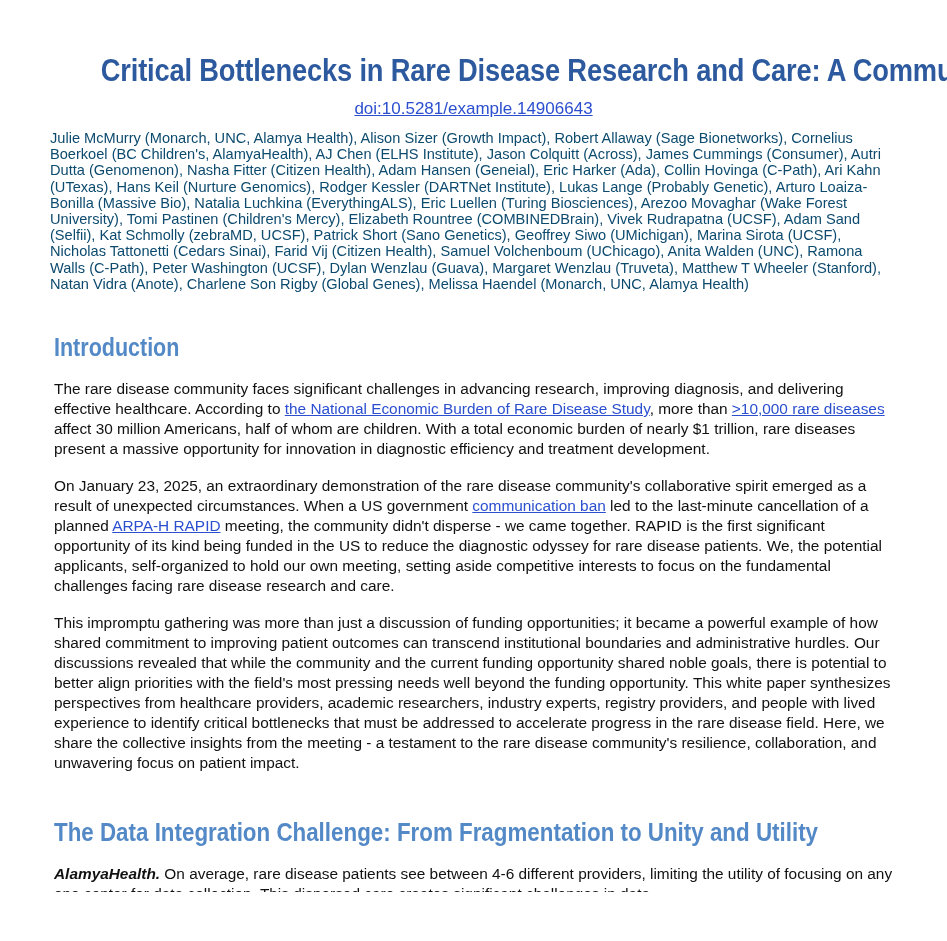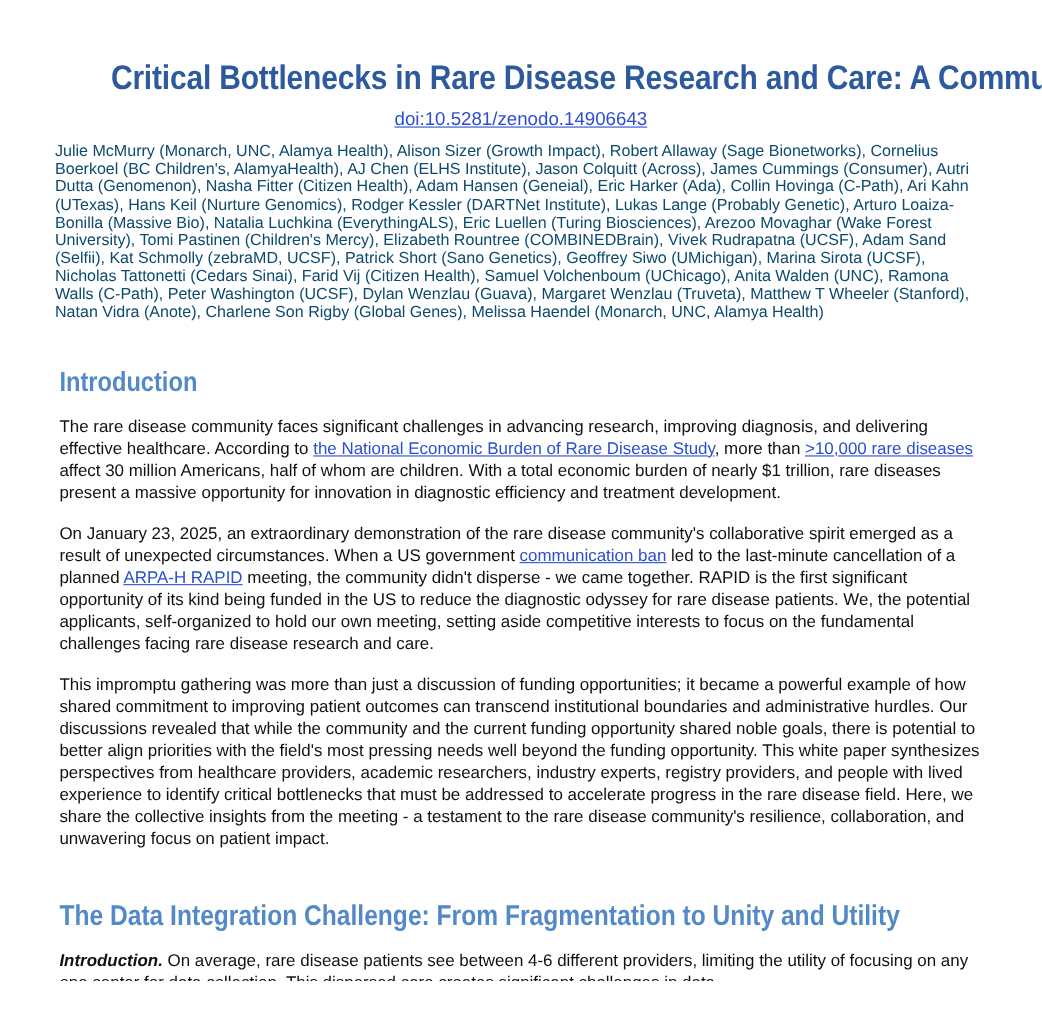--- a/index.html
+++ b/index.html
@@ -90,36 +90,36 @@
   }
 </style>
 </head>
 <body>
 
 <div class="page">
 
   <h1 class="doc-title">Critical Bottlenecks in Rare Disease Research and Care: A Community Perspective</h1>
 
   <div class="doi-line">
-    <a class="doi-link">doi:10.5281/zenodo.14906643</a>
+    <a class="doi-link">doi:10.5281/example.14906643</a>
   </div>
 
   <p class="authors">Julie McMurry (Monarch, UNC, Alamya Health), Alison Sizer (Growth Impact), Robert Allaway (Sage Bionetworks), Cornelius Boerkoel (BC Children's, AlamyaHealth), AJ Chen (ELHS Institute), Jason Colquitt (Across), James Cummings (Consumer), Autri Dutta (Genomenon), Nasha Fitter (Citizen Health), Adam Hansen (Geneial), Eric Harker (Ada), Collin Hovinga (C-Path), Ari Kahn (UTexas), Hans Keil (Nurture Genomics), Rodger Kessler (DARTNet Institute), Lukas Lange (Probably Genetic), Arturo Loaiza-Bonilla (Massive Bio), Natalia Luchkina (EverythingALS), Eric Luellen (Turing Biosciences), Arezoo Movaghar (Wake Forest University), Tomi Pastinen (Children's Mercy), Elizabeth Rountree (COMBINEDBrain), Vivek Rudrapatna (UCSF), Adam Sand (Selfii), Kat Schmolly (zebraMD, UCSF), Patrick Short (Sano Genetics), Geoffrey Siwo (UMichigan), Marina Sirota (UCSF), Nicholas Tattonetti (Cedars Sinai), Farid Vij (Citizen Health), Samuel Volchenboum (UChicago), Anita Walden (UNC), Ramona Walls (C-Path), Peter Washington (UCSF), Dylan Wenzlau (Guava), Margaret Wenzlau (Truveta), Matthew T Wheeler (Stanford), Natan Vidra (Anote), Charlene Son Rigby (Global Genes), Melissa Haendel (Monarch, UNC, Alamya Health)</p>
 
   <h2 class="section-heading">Introduction</h2>
 
   <p class="body-par first">
     <span>The rare disease community faces significant challenges in advancing research, improving diagnosis, and delivering effective healthcare. According to </span><a class="link">the National Economic Burden of Rare Disease Study</a><span>, more than </span><a class="link">&gt;10,000 rare diseases</a><span> affect 30 million Americans, half of whom are children. With a total economic burden of nearly $1 trillion, rare diseases present a massive opportunity for innovation in diagnostic efficiency and treatment development.</span>
   </p>
 
   <p class="body-par">
     <span>On January 23, 2025, an extraordinary demonstration of the rare disease community's collaborative spirit emerged as a result of unexpected circumstances. When a US government </span><a class="link">communication ban</a><span> led to the last-minute cancellation of a planned </span><a class="link">ARPA-H RAPID</a><span> meeting, the community didn't disperse - we came together. RAPID is the first significant opportunity of its kind being funded in the US to reduce the diagnostic odyssey for rare disease patients. We, the potential applicants, self-organized to hold our own meeting, setting aside competitive interests to focus on the fundamental challenges facing rare disease research and care.</span>
   </p>
 
   <p class="body-par">This impromptu gathering was more than just a discussion of funding opportunities; it became a powerful example of how shared commitment to improving patient outcomes can transcend institutional boundaries and administrative hurdles. Our discussions revealed that while the community and the current funding opportunity shared noble goals, there is potential to better align priorities with the field's most pressing needs well beyond the funding opportunity. This white paper synthesizes perspectives from healthcare providers, academic researchers, industry experts, registry providers, and people with lived experience to identify critical bottlenecks that must be addressed to accelerate progress in the rare disease field. Here, we share the collective insights from the meeting - a testament to the rare disease community's resilience, collaboration, and unwavering focus on patient impact.</p>
 
   <h2 class="section-heading big">The Data Integration Challenge: From Fragmentation to Unity and Utility</h2>
 
   <p class="body-par cut-bottom">
-    <span class="bold-italic">Introduction.</span><span> On average, rare disease patients see between 4-6 different providers, limiting the utility of focusing on any one center for data collection. This dispersed care creates significant challenges in data</span>
+    <span class="bold-italic">AlamyaHealth.</span><span> On average, rare disease patients see between 4-6 different providers, limiting the utility of focusing on any one center for data collection. This dispersed care creates significant challenges in data</span>
   </p>
 
 </div>
 
 </body></html>

